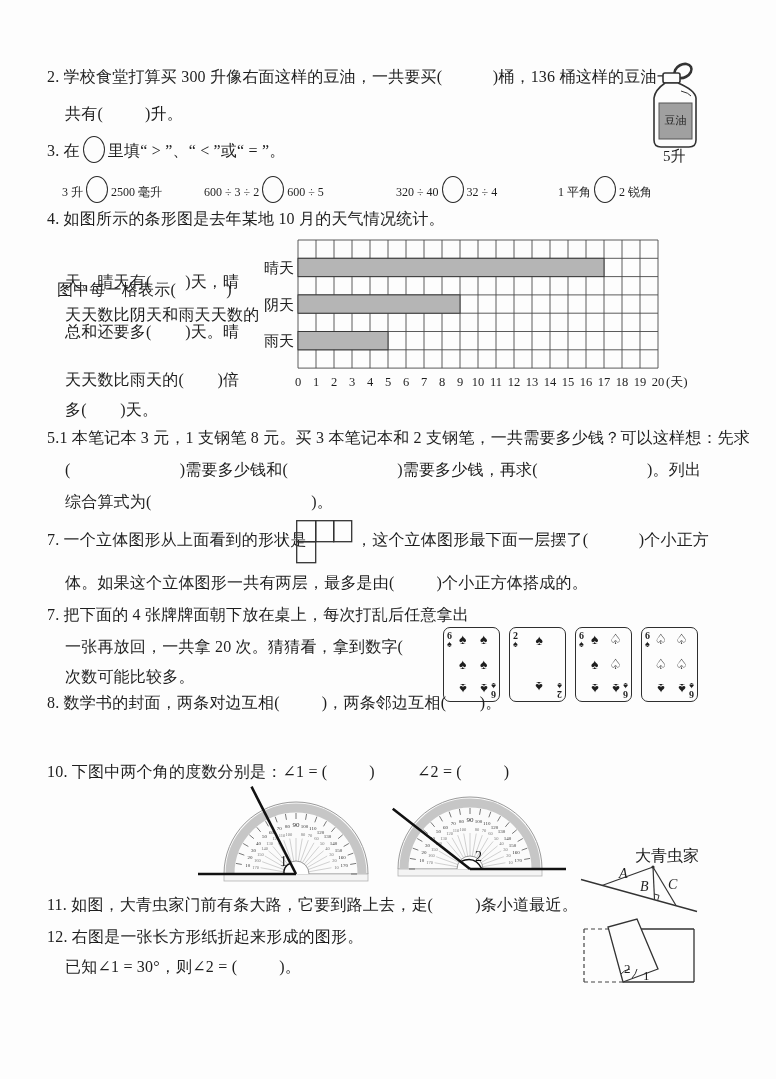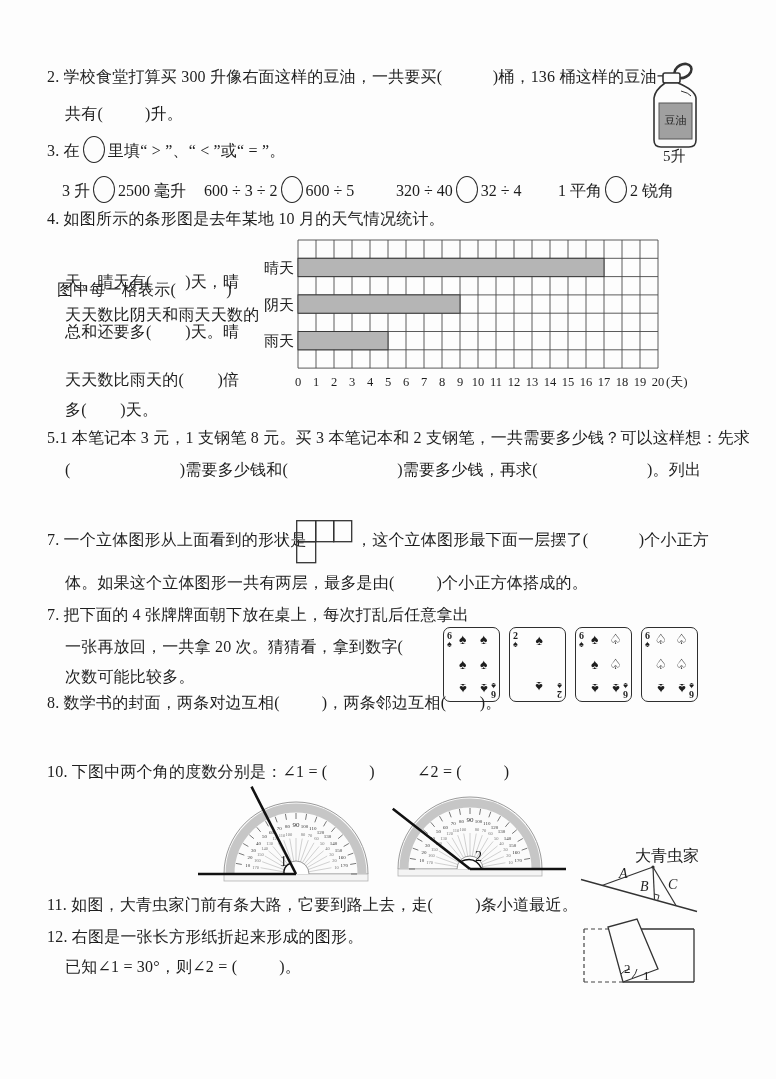--- a/index.html
+++ b/index.html
@@ -2,21 +2,21 @@
 <html><head>
 <meta charset="utf-8">
 <style>
   html,body{margin:0;padding:0;}
   body{width:776px;height:1079px;position:relative;background:#fdfdfd;
        font-family:"Liberation Serif","DejaVu Serif",serif;color:#1e1e1e;}
   .page{position:absolute;inset:0;overflow:hidden;}
   .line{position:absolute;font-size:16px;line-height:22px;white-space:pre;letter-spacing:0.2px;}
   .blank-circle{display:inline-block;width:20px;height:25px;border:1.3px solid #2b2b2b;
        border-radius:50%;vertical-align:-7px;margin:0 3px;background:transparent;}
-  .q3-item{position:absolute;font-size:16px;white-space:pre;}
+  .q3-item{position:absolute;font-size:12px;white-space:pre;}
   .cards{position:absolute;left:443px;top:627px;display:flex;gap:9px;}
   .card{width:55px;height:73px;border:1.4px solid #2f2f2f;border-radius:7px;position:relative;
         background:#fdfdfd;}
   .card .corner{position:absolute;font-size:10px;line-height:9px;font-weight:bold;text-align:center;}
   .card .corner .mini{font-size:9px;line-height:8px;display:block;}
   .card .corner.tl{left:3px;top:3px;}
   .card .corner.br{right:3px;bottom:2px;transform:rotate(180deg);}
   .card .pip{position:absolute;font-size:14px;line-height:14px;transform:translate(-50%,-50%);}
   .card .pip.flip{transform:translate(-50%,-50%) rotate(180deg);}
   svg{position:absolute;overflow:visible;}
@@ -112,20 +112,21 @@
       <text x="331" y="154.1" font-size="12.5" text-anchor="middle" fill="#1e1e1e">16</text>
       <text x="349" y="154.1" font-size="12.5" text-anchor="middle" fill="#1e1e1e">17</text>
       <text x="367" y="154.1" font-size="12.5" text-anchor="middle" fill="#1e1e1e">18</text>
       <text x="385" y="154.1" font-size="12.5" text-anchor="middle" fill="#1e1e1e">19</text>
       <text x="403" y="154.1" font-size="12.5" text-anchor="middle" fill="#1e1e1e">20</text>
       <text x="411" y="154.1" font-size="13" fill="#1e1e1e">(天)</text>
     </svg>
 
   <div class="line" style="left:47px;top:427px;">5.1 本笔记本 3 元，1 支钢笔 8 元。买 3 本笔记本和 2 支钢笔，一共需要多少钱？可以这样想：先求</div>
   <div class="line" style="left:65px;top:459px;">(                          )需要多少钱和(                          )需要多少钱，再求(                          )。列出</div>
+  <div class="line" style="left:65px;top:491px;">综合算式为(                                      )。</div>
 
   <div class="line" style="left:47px;top:529px;">7. 一个立体图形从上面看到的形状是</div>
   <svg style="left:296px;top:520px;" width="60" height="45" viewBox="0 0 60 45">
     <rect x="0.7" y="0.7" width="19" height="21" fill="none" stroke="#333" stroke-width="1.3"></rect>
     <rect x="19.7" y="0.7" width="18" height="21" fill="none" stroke="#333" stroke-width="1.3"></rect>
     <rect x="37.7" y="0.7" width="18" height="21" fill="none" stroke="#333" stroke-width="1.3"></rect>
     <rect x="0.7" y="21.7" width="19" height="21" fill="none" stroke="#333" stroke-width="1.3"></rect>
   </svg>
   <div class="line" style="left:356px;top:529px;">，这个立体图形最下面一层摆了(            )个小正方</div>
   <div class="line" style="left:65px;top:572px;text-align:center;">体。如果这个立体图形一共有两层，最多是由(          )个小正方体搭成的。</div>

